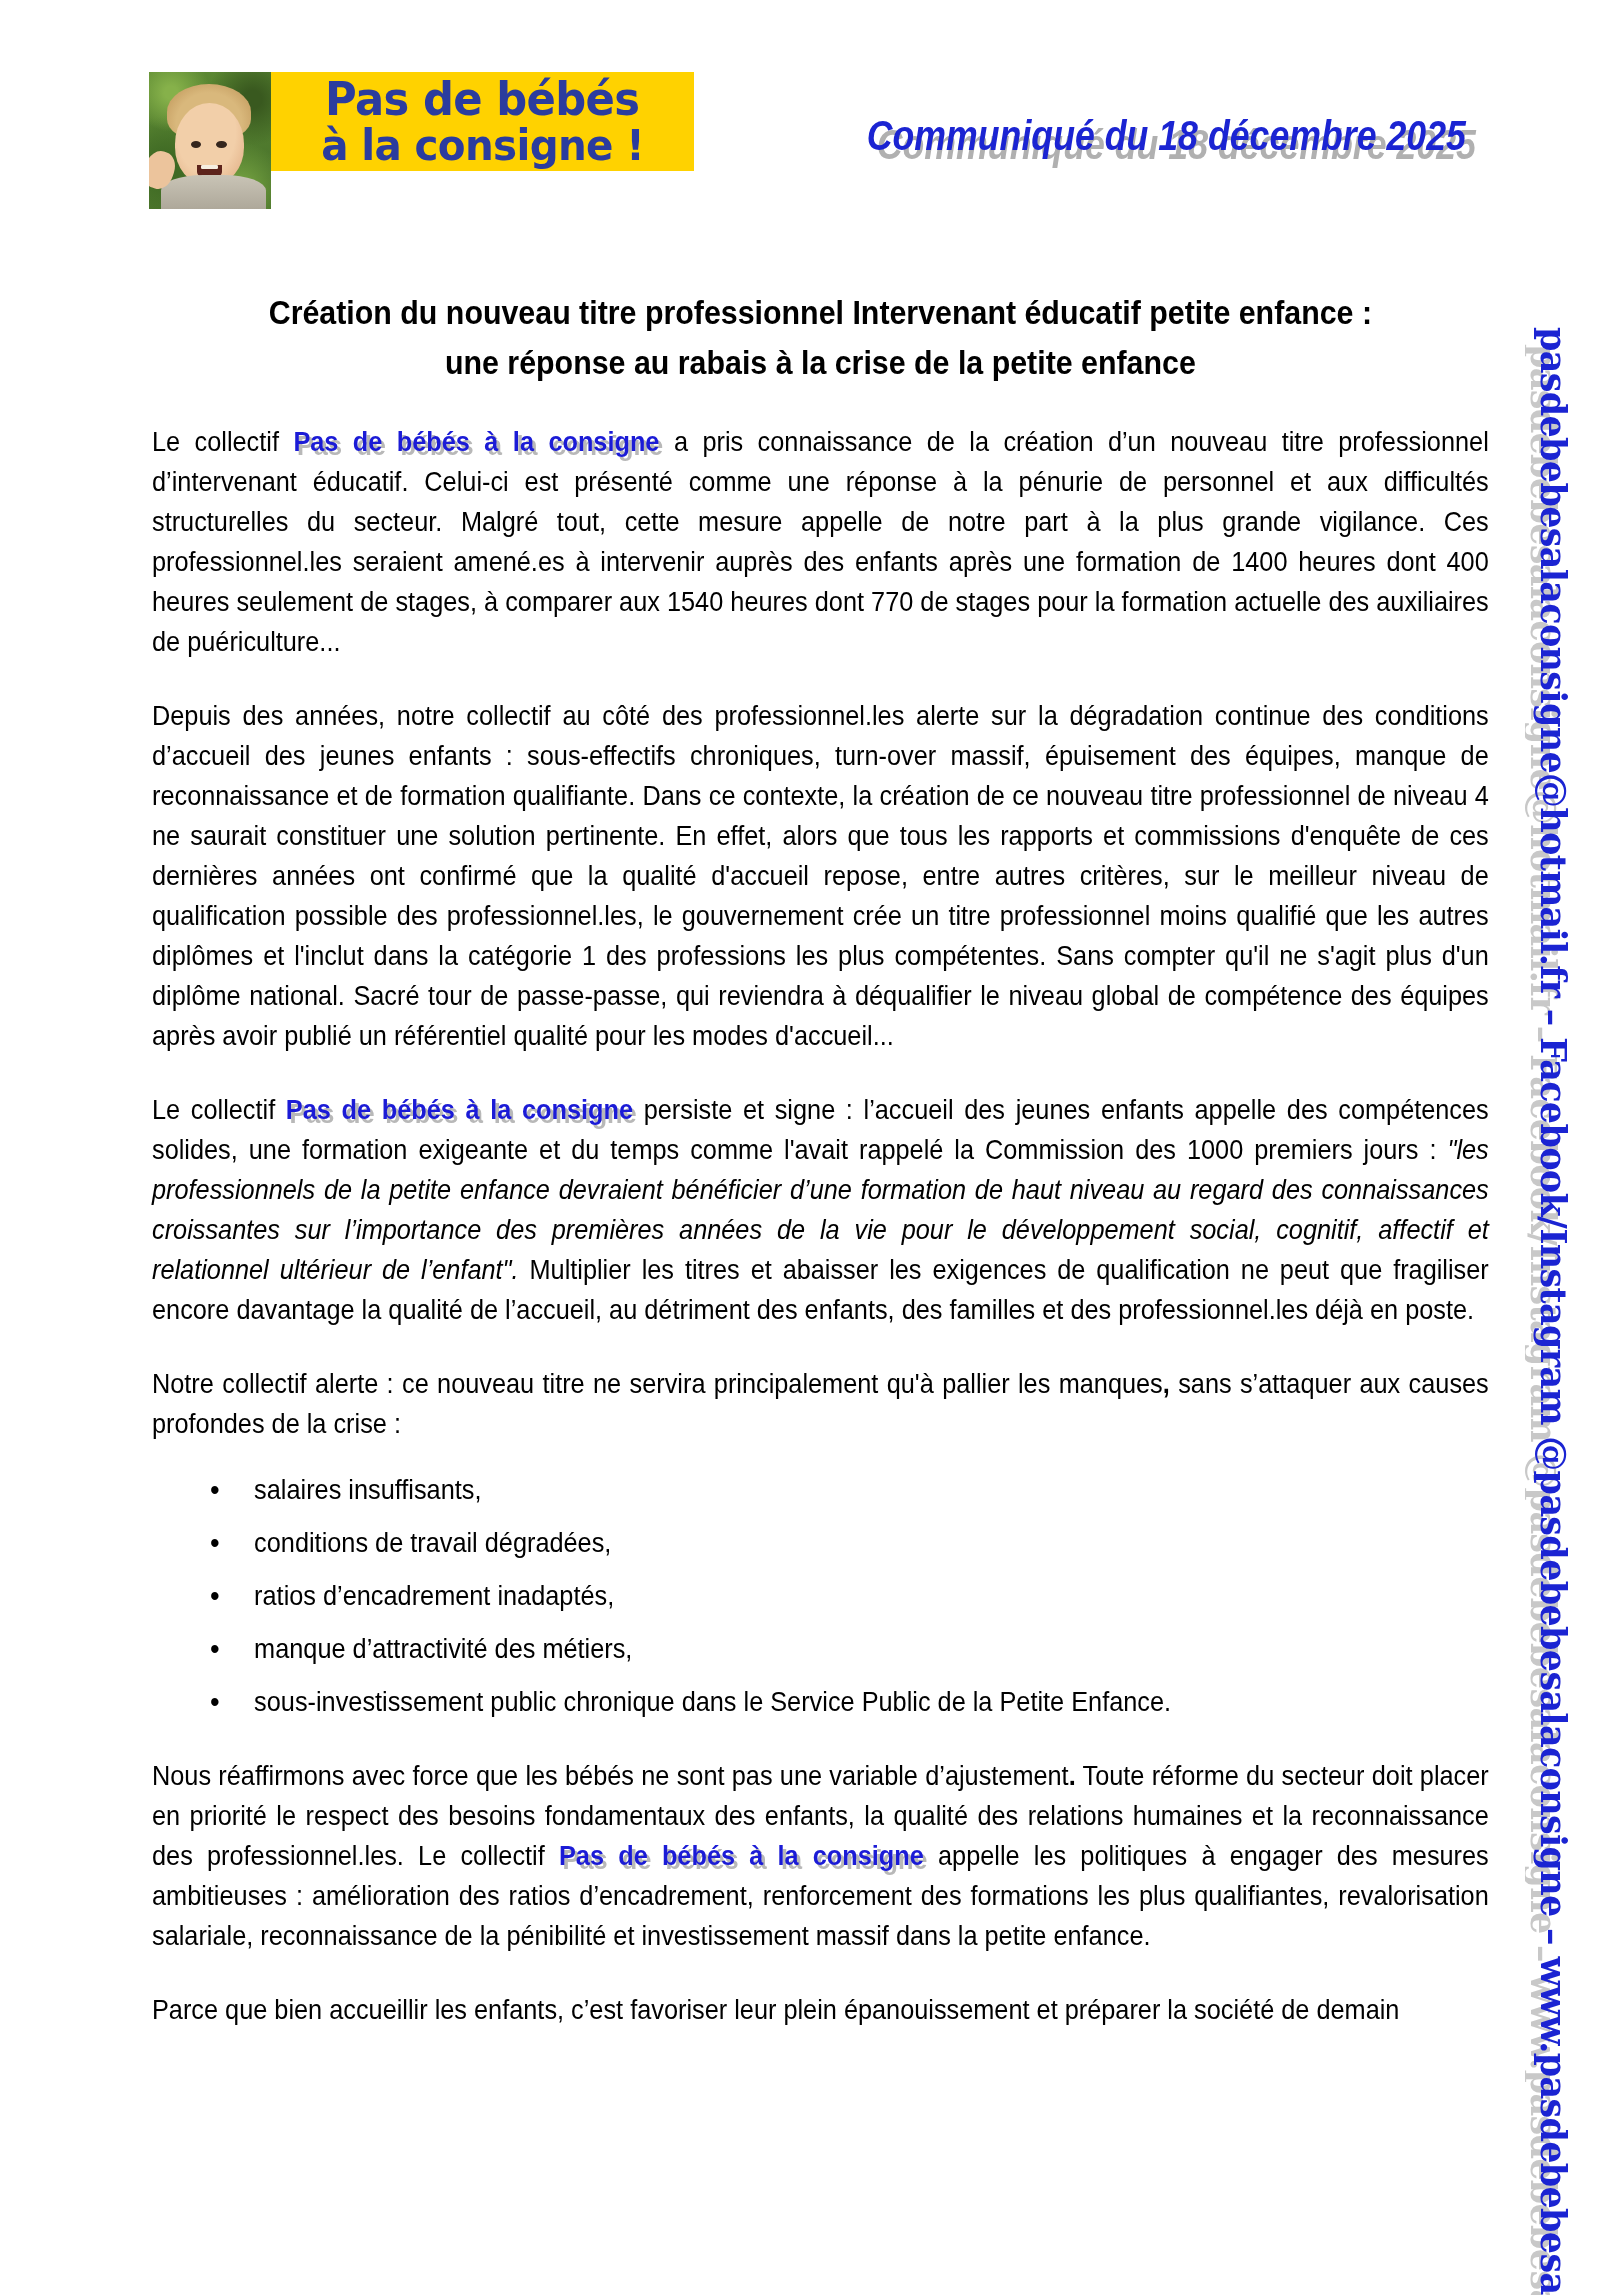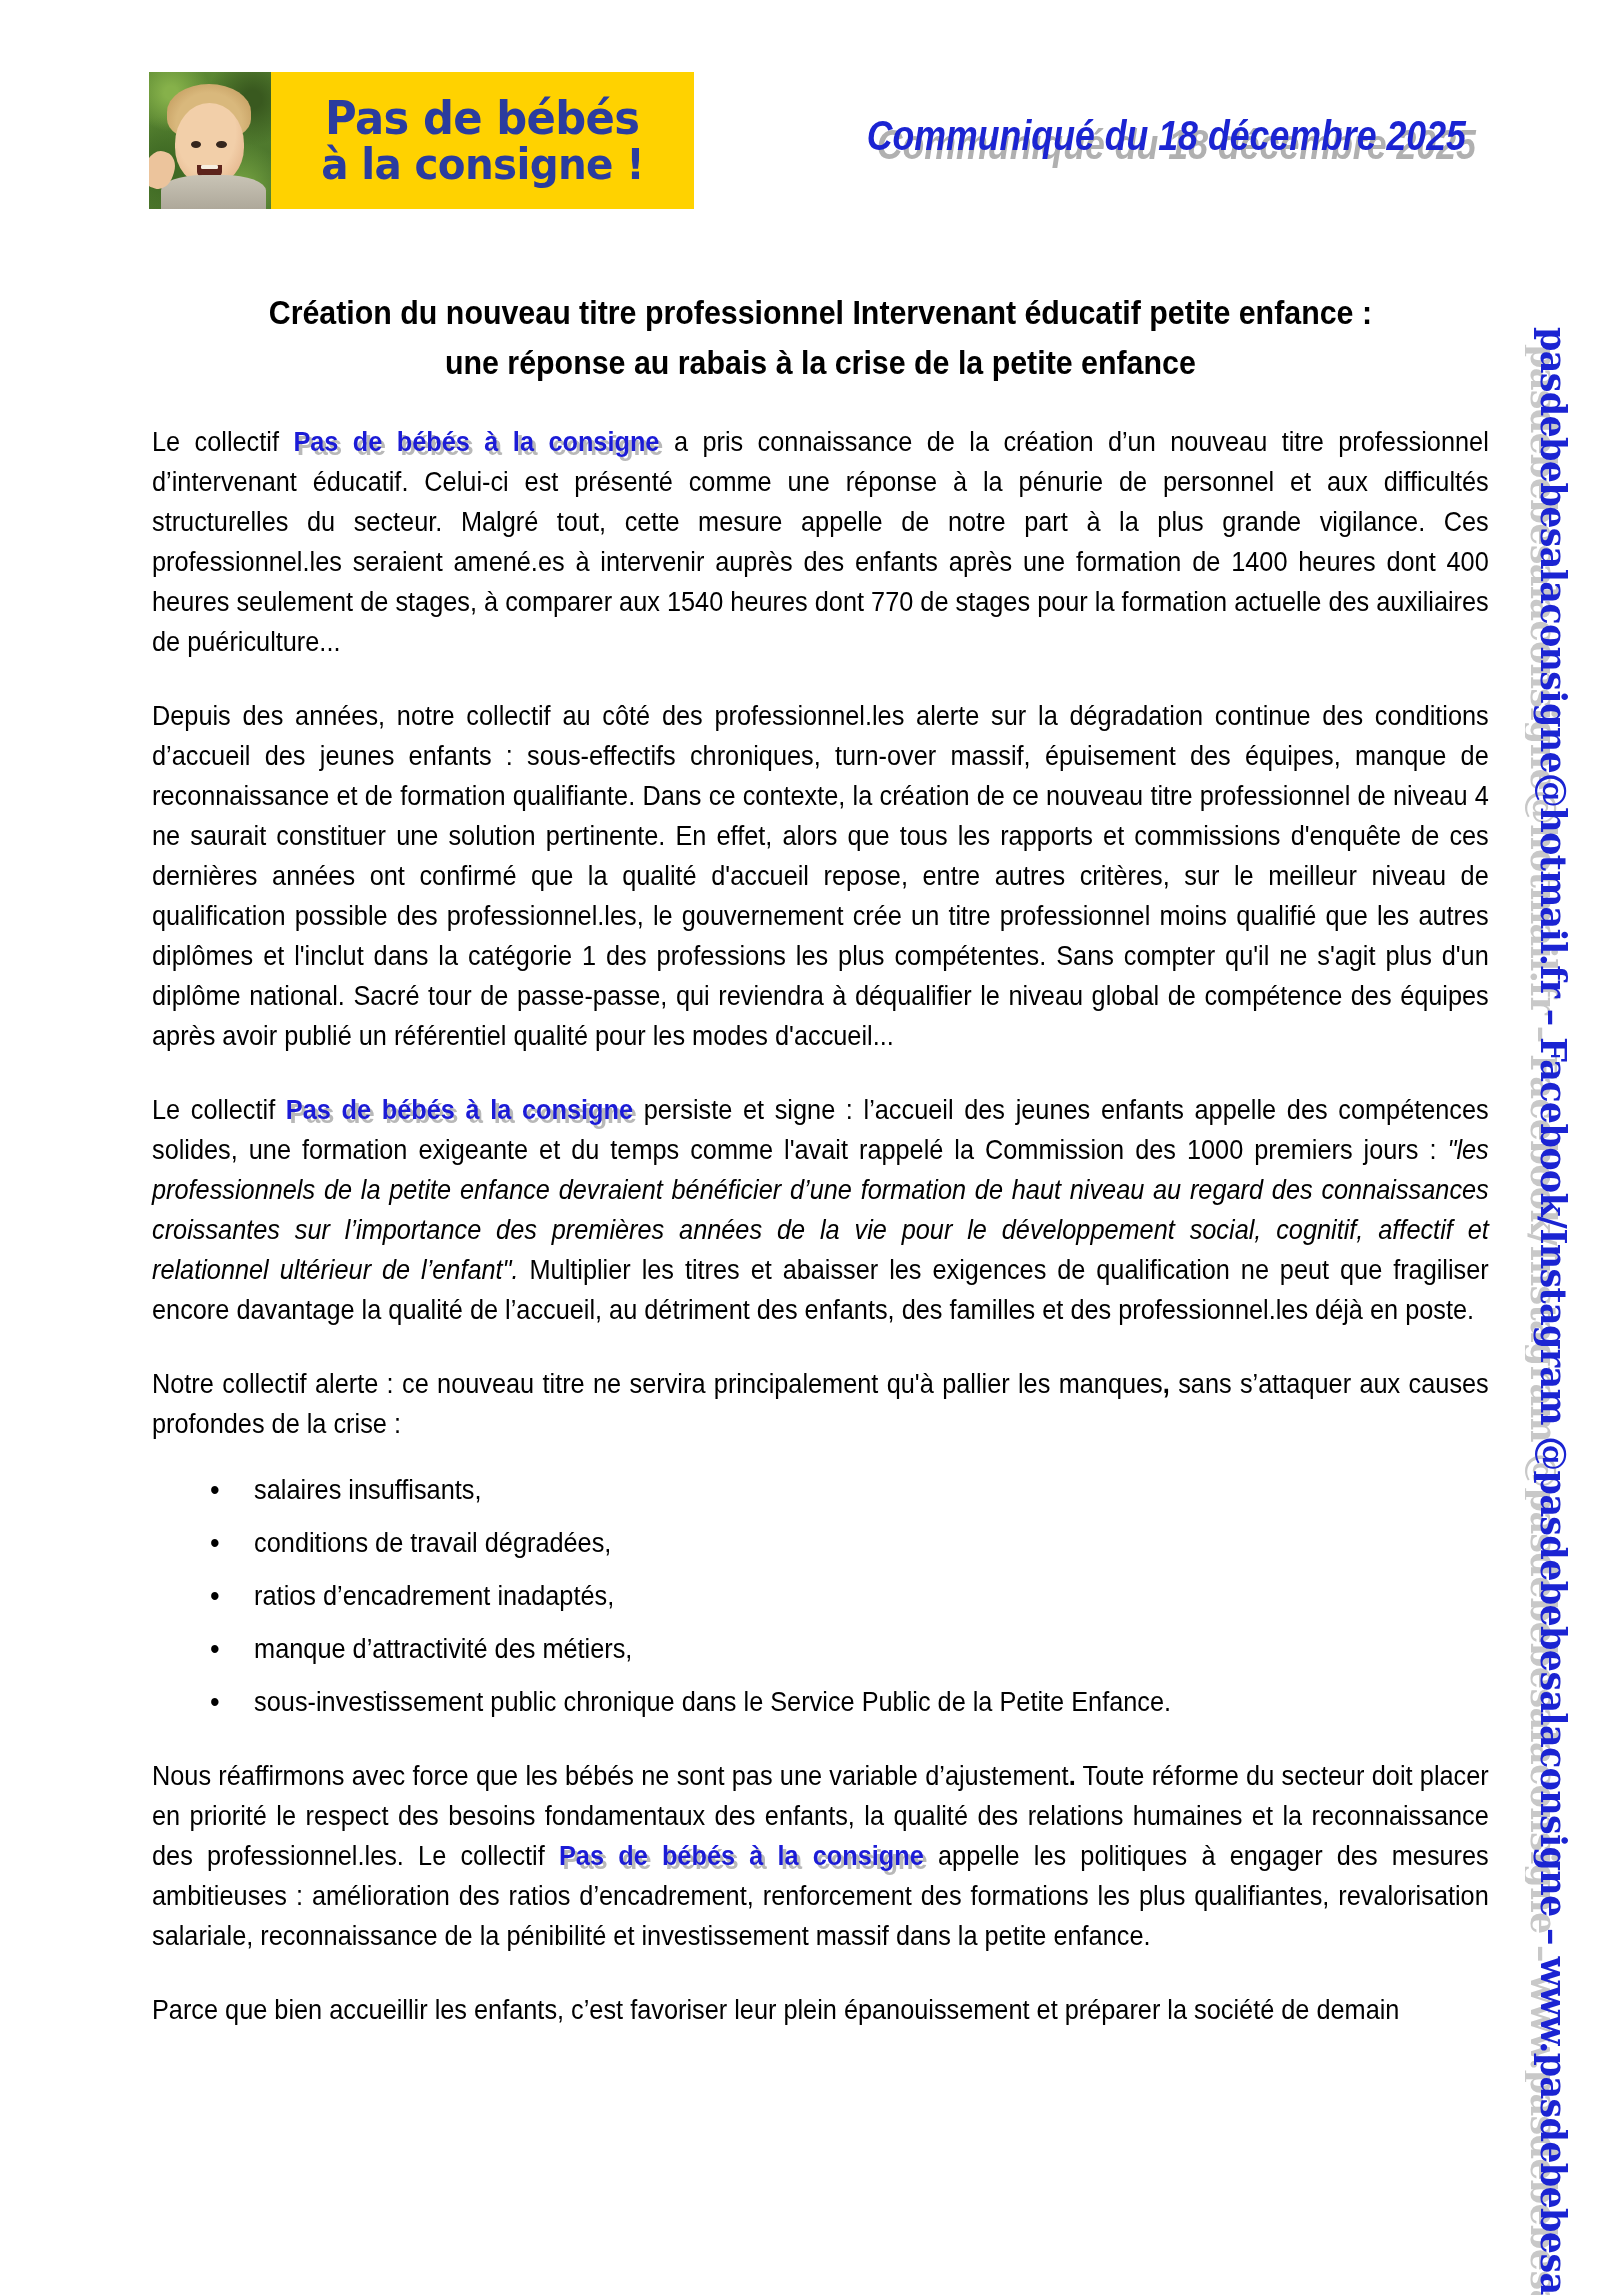--- a/index.html
+++ b/index.html
@@ -7,21 +7,21 @@
     position: relative;
     width: 1622px;
     height: 2295px;
     background: #ffffff;
     overflow: hidden;
     font-family: "Liberation Sans", sans-serif;
     color: #000;
   }
 
   
-  .logo { position: absolute; left: 149px; top: 72px; width: 545px; height: 137px; display: flex; }
+  .logo { position: absolute; left: 149px; top: 72px; width: 545px; height: 99px; display: flex; }
   .photo {
     position: relative; width: 122px; height: 137px; overflow: hidden; flex: none;
     background-image:
       radial-gradient(circle at 18% 15%, #86b14a 0 6.5px, rgba(134,177,74,0) 39px),
       radial-gradient(circle at 85% 20%, #39591f 0 9.2px, rgba(57,89,31,0) 46px),
       radial-gradient(circle at 15% 70%, #3f6a24 0 13px, rgba(63,106,36,0) 52px),
       radial-gradient(circle at 75% 85%, #6f9c3e 0 10.5px, rgba(111,156,62,0) 46px),
       linear-gradient(160deg, #5d8a33, #47702a);
   }
   .photo .hair {

